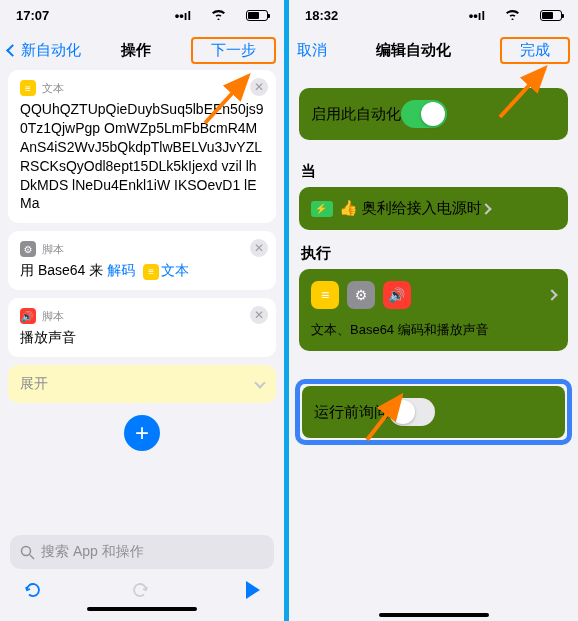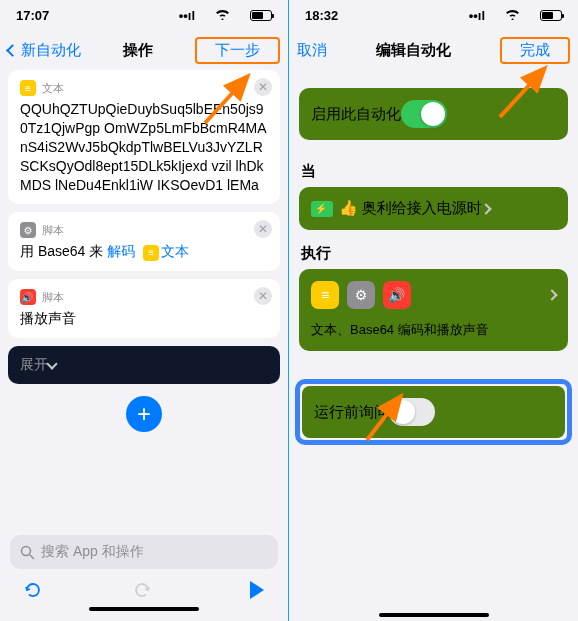--- a/index.html
+++ b/index.html
@@ -1,19 +1,19 @@
 <!DOCTYPE html>
 <html><head>
 <meta charset="utf-8">
 <style>
   * { box-sizing: border-box; margin: 0; padding: 0; }
   html, body { width: 578px; height: 621px; font-family: -apple-system, "Helvetica Neue", Arial, sans-serif; background: #fff; }
   .screens { display: flex; width: 578px; height: 621px; }
   .screen { width: 289px; height: 621px; background: #f2f2f7; display: flex; flex-direction: column; position: relative; overflow: hidden; }
-  .screen:first-child { border-right: 1px solid #0ea5e9; }
+  .screen:first-child { border-right: 5px solid #0ea5e9; }
 
   
   .status { height: 30px; display: flex; align-items: center; justify-content: space-between; padding: 0 16px; font-size: 13px; font-weight: 600; color: #000; background: #f2f2f7; }
   .status .right { display: flex; align-items: center; gap: 20px; }
   .battery { width: 22px; height: 11px; border: 1px solid #000; border-radius: 3px; position: relative; display: inline-block; }
   .battery::after { content:""; position:absolute; right:-3px; top:3px; width:2px; height:4px; background:#000; border-radius:0 1px 1px 0; }
   .battery .fill { position:absolute; left:1px; top:1px; bottom:1px; width:55%; background:#000; border-radius:1px; }
 
   
   .nav { height: 40px; display: flex; align-items: center; justify-content: space-between; padding: 0 8px; background: #f2f2f7; }
@@ -28,21 +28,21 @@
   .card { background: #fff; border-radius: 10px; padding: 10px 12px; margin-bottom: 8px; position: relative; }
   .card .close { position:absolute; top:8px; right:8px; width:18px; height:18px; border-radius:50%; background:#e5e5ea; color:#9e9ea5; font-size:12px; display:flex; align-items:center; justify-content:center; }
   .card-head { display:flex; align-items:center; gap:6px; font-size:11px; color:#8e8e93; margin-bottom:4px; }
   .badge { width:16px; height:16px; border-radius:4px; display:inline-flex; align-items:center; justify-content:center; font-size:10px; color:#fff; }
   .badge.yellow { background:#ffcc00; color:#fff; }
   .badge.gray { background:#8e8e93; }
   .badge.red { background:#ff3b30; }
   .card-body { font-size:14px; color:#000; word-break: break-all; line-height:1.35; }
   .link { color:#007aff; }
 
-  .expand-row { background:#0f172a; border-radius:10px; padding:10px 12px; font-size:14px; color:#8e8e93; display:flex; align-items:center; margin-bottom:12px; }
+  .expand-row { background:#fef9c3; border-radius:10px; padding:10px 12px; font-size:14px; color:#8e8e93; display:flex; align-items:center; justify-content:space-between; margin-bottom:12px; }
   .chev-down { width:8px; height:8px; border-right:2px solid #c7c7cc; border-bottom:2px solid #c7c7cc; transform:rotate(45deg); margin-top:-3px; }
 
   .add-btn { width:36px; height:36px; border-radius:50%; background:#007aff; color:#fff; display:flex; align-items:center; justify-content:center; font-size:24px; margin:4px auto; }
 
   
   .bottom { position:absolute; left:0; right:0; bottom:4px; padding:8px 10px 6px; background:#f2f2f7; }
   .search { background:#e4e4ea; border-radius:10px; height:34px; display:flex; align-items:center; padding:0 10px; color:#8e8e93; font-size:14px; gap:6px; margin-bottom:6px; }
   .toolbar { display:flex; align-items:center; justify-content:space-between; padding:4px 10px 2px; }
   .toolbar .ic { width:22px; height:22px; display:flex; align-items:center; justify-content:center; color:#007aff; }
   .play { width:0; height:0; border-left:14px solid #007aff; border-top:9px solid transparent; border-bottom:9px solid transparent; }

